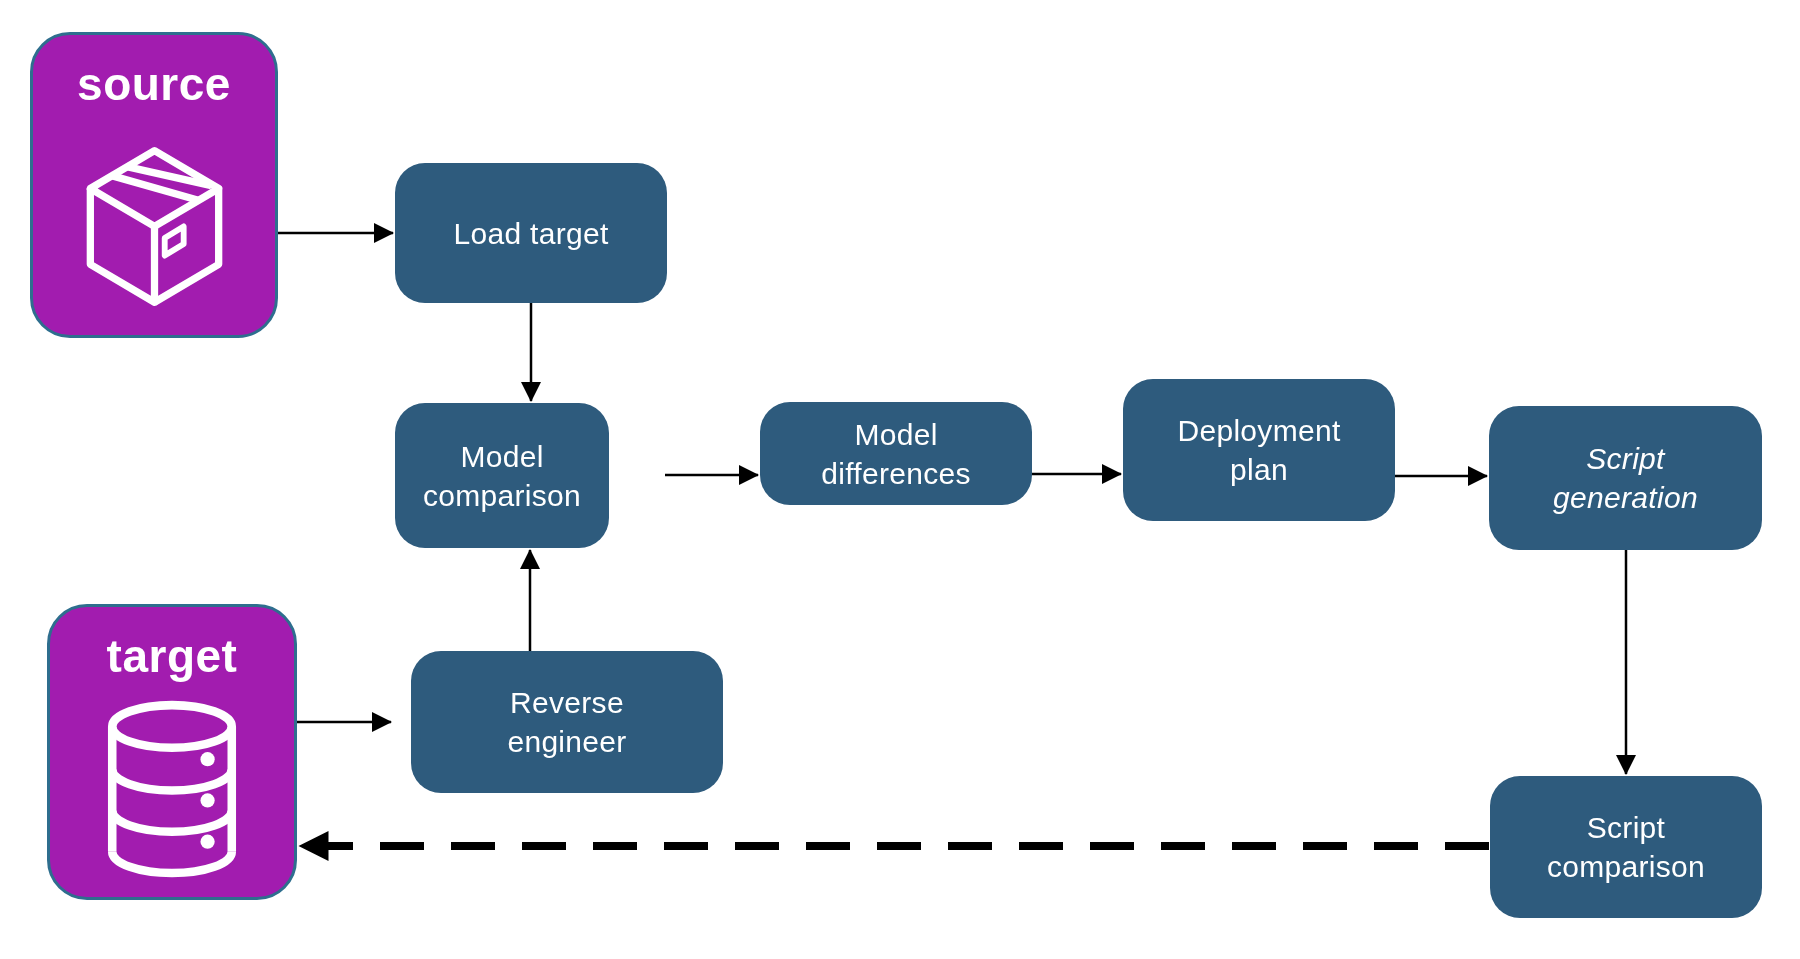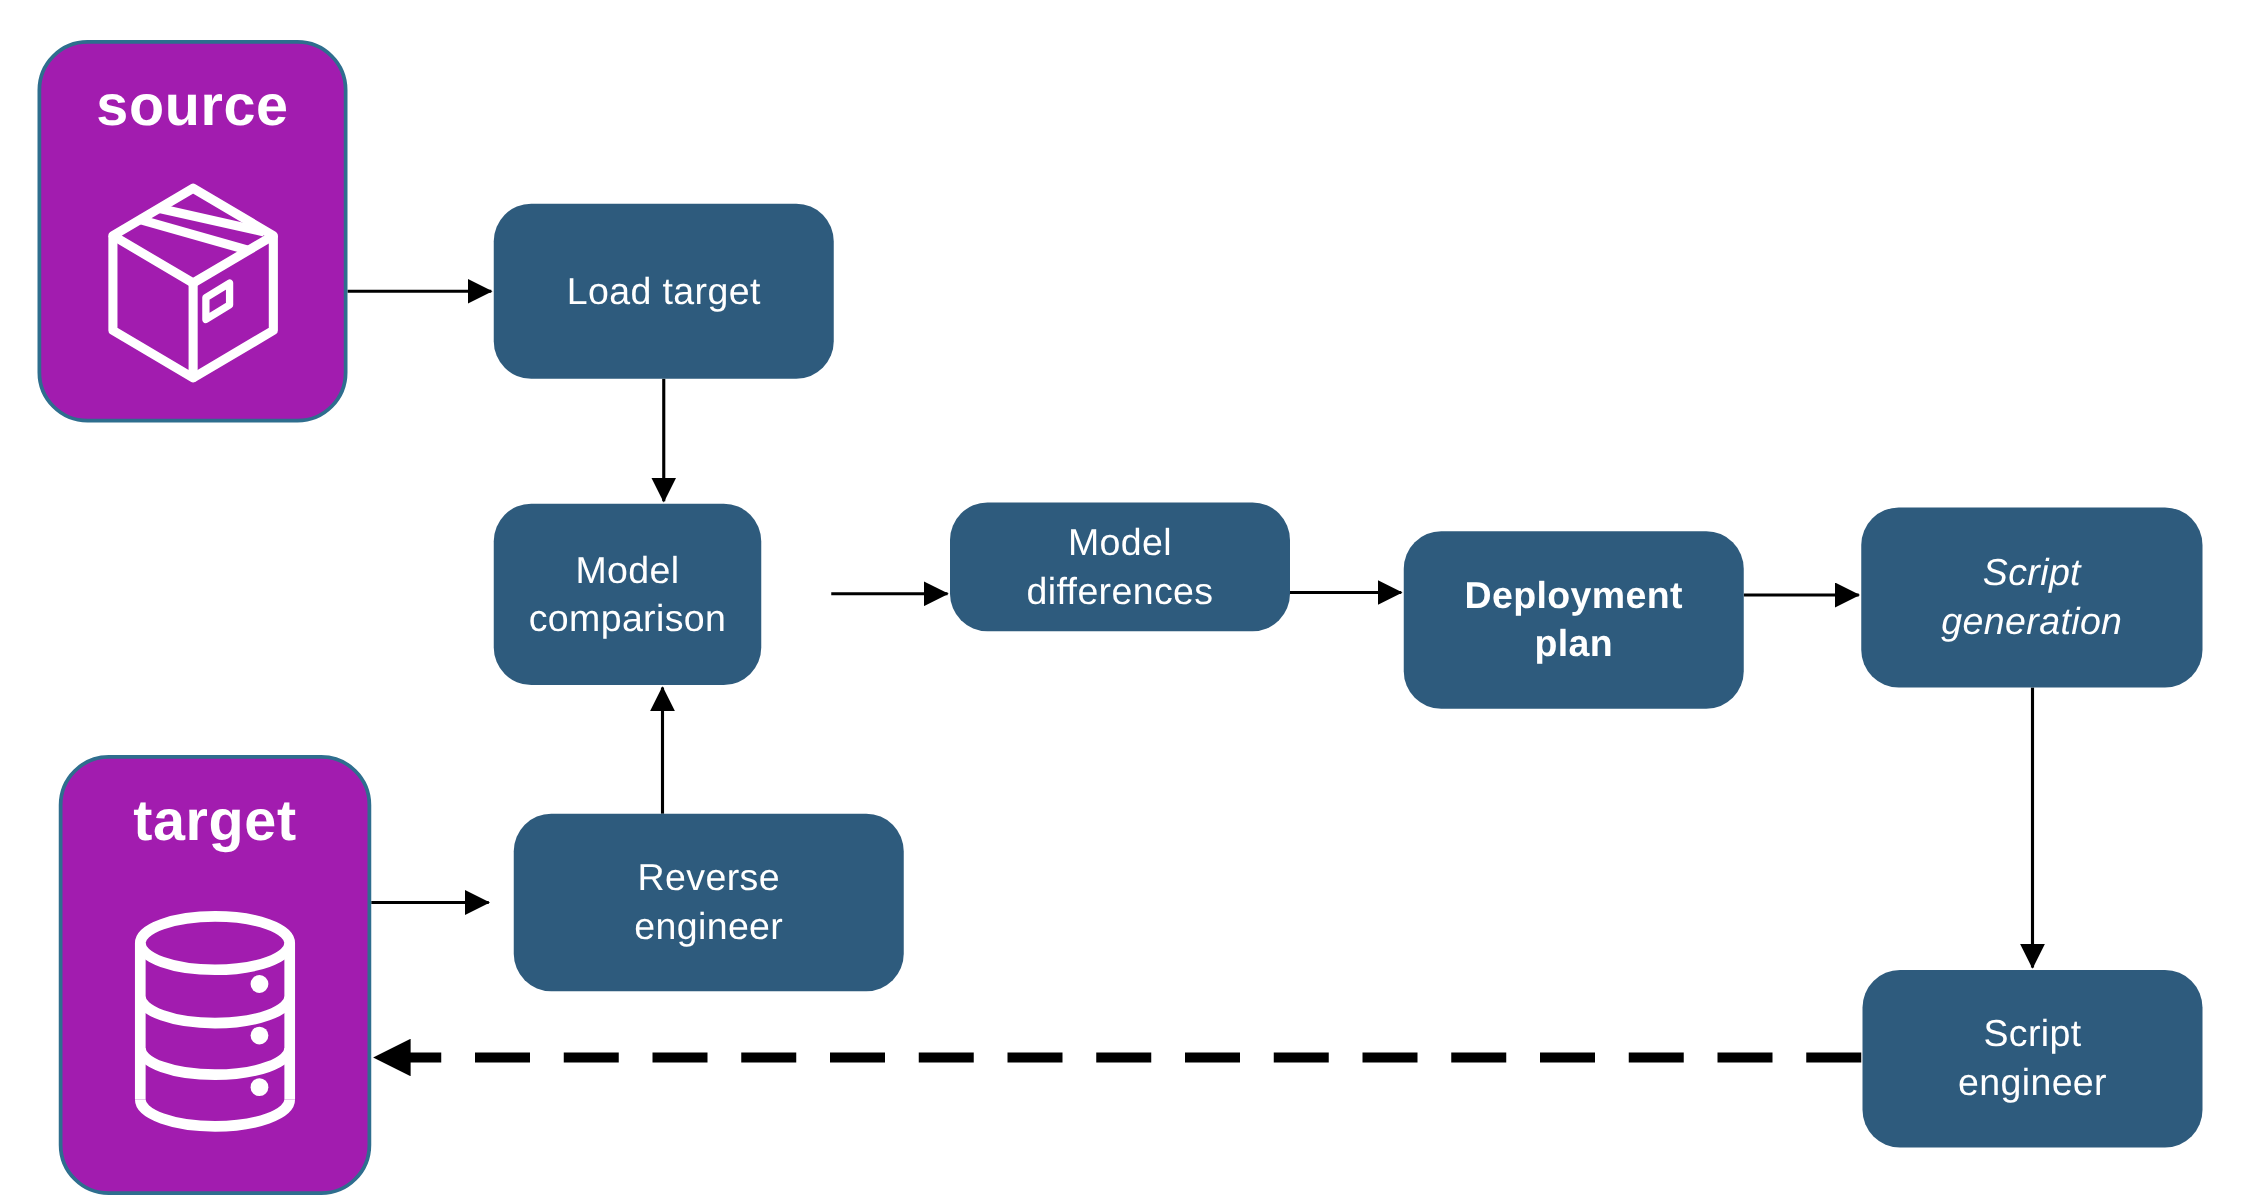--- a/index.html
+++ b/index.html
@@ -93,21 +93,21 @@
         <polygon points="60,10 104,36 60,62 16,36"></polygon>
         <polyline points="16,36 16,88 60,114 60,62"></polyline>
         <polyline points="104,36 104,88 60,114"></polyline>
         <line x1="41" y1="21" x2="99" y2="34"></line>
         <line x1="30" y1="27" x2="90" y2="44"></line>
         <polygon points="67,70 80,62 80,74 67,82" stroke-width="4"></polygon>
       </svg>
     </div>
   </div>
 
-  <div class="endpoint" style="left:47px; top:604px; width:250px; height:352px;">
+  <div class="endpoint" style="left:47px; top:604px; width:250px; height:296px;">
     <div class="ep-label">target</div>
     <div class="ep-icon">
       <svg width="160" height="185" viewBox="0 0 110 130" fill="none" stroke="#ffffff" stroke-width="6">
         <ellipse cx="55" cy="20" rx="42" ry="15"></ellipse>
         <line x1="13" y1="20" x2="13" y2="108"></line>
         <line x1="97" y1="20" x2="97" y2="108"></line>
         <path d="M13,50 A42,15 0 0 0 97,50"></path>
         <path d="M13,79 A42,15 0 0 0 97,79"></path>
         <path d="M13,108 A42,15 0 0 0 97,108"></path>
         <circle cx="80" cy="43" r="5" fill="#ffffff" stroke="none"></circle>
@@ -122,29 +122,29 @@
   </div>
 
   <div class="node" style="left:395px; top:403px; width:214px; height:145px;">
     <div class="lbl">Model comparison</div>
   </div>
 
   <div class="node" style="left:760px; top:402px; width:272px; height:103px;">
     <div class="lbl">Model differences</div>
   </div>
 
-  <div class="node" style="left:1123px; top:425px; width:272px; height:142px;font-weight:bold;">
+  <div class="node" style="left:1123px; top:379px; width:272px; height:142px;">
     <div class="lbl">Deployment plan</div>
   </div>
 
   <div class="node" style="left:1489px; top:406px; width:273px; height:144px;font-style:italic;">
     <div class="lbl">Script generation</div>
   </div>
 
   <div class="node" style="left:411px; top:651px; width:312px; height:142px;">
     <div class="lbl">Reverse engineer</div>
   </div>
 
   <div class="node" style="left:1490px; top:776px; width:272px; height:142px;">
-    <div class="lbl">Script engineer</div>
+    <div class="lbl">Script comparison</div>
   </div>
 
 </div>
 
 </body></html>

